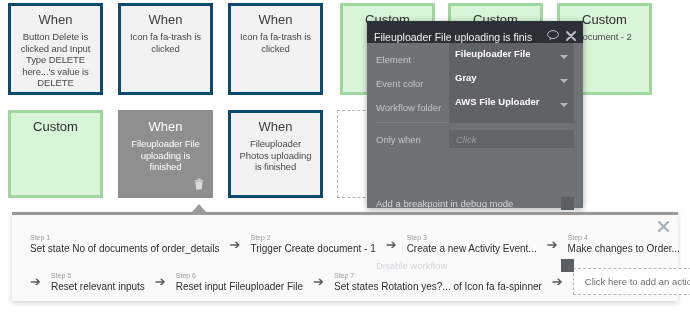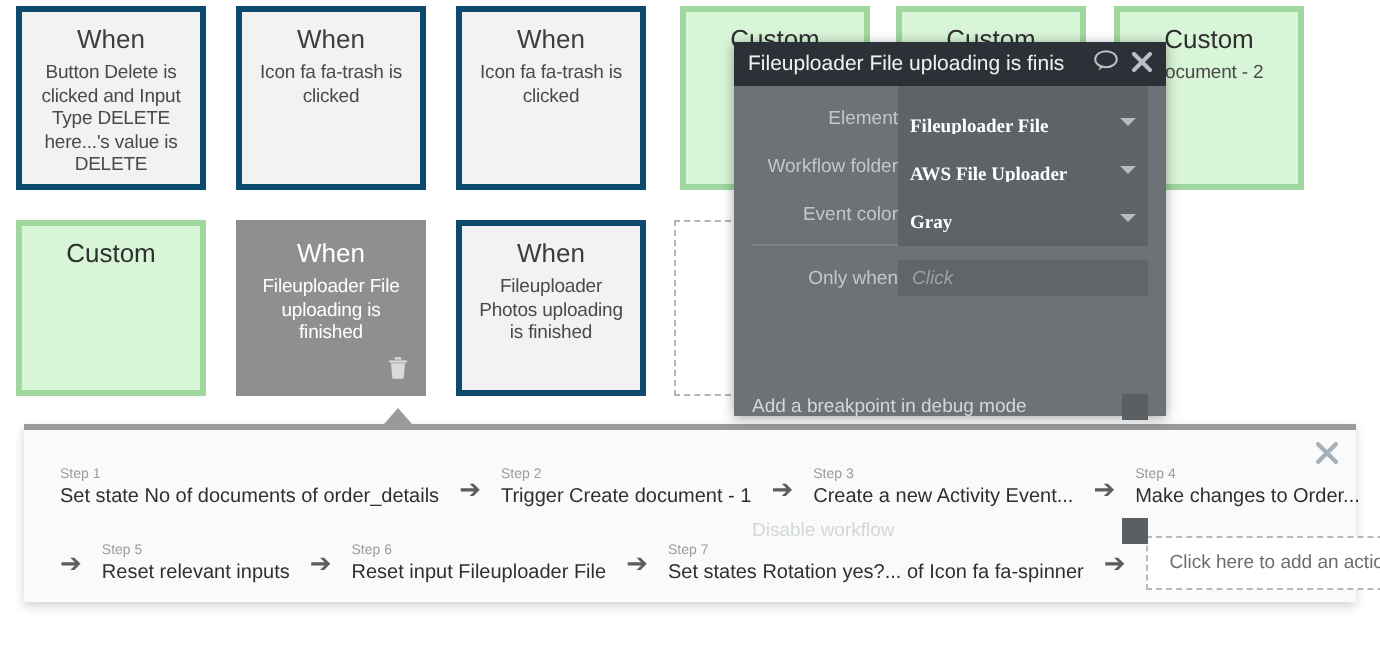--- a/index.html
+++ b/index.html
@@ -84,21 +84,21 @@
     height: 187px;
     background: #6d7276;
     box-shadow: 0 1px 6px rgba(0,0,0,.35);
     z-index: 40;
     font-size: 10px;
   }
   #dialog .dlg-header {
     height: 22px;
     background: #2b3136;
     display: flex;
-    align-items: center;
+    align-items: flex-end;
     padding: 0 7px;
     box-sizing: border-box;
   }
   #dialog .dlg-title {
     color: #f2f2f2;
     font-size: 10.5px;
     flex: 1;
     white-space: nowrap;
     overflow: hidden;
   }
@@ -113,35 +113,33 @@
   .frow {
     display: flex;
     align-items: center;
     margin-bottom: 6px;
     height: 18px;
   }
   .flabel {
     width: 73px;
     color: #c2c7cb;
     font-size: 9.5px;
-    text-align: right;
   }
   .fselect {
     flex: 1;
     height: 18px;
     background: #5e6367;
     display: flex;
-    align-items: flex-start;
+    align-items: flex-end;
     padding: 16px 6px;
     box-sizing: border-box;
     color: #ffffff;
     font-size: 9.5px;
     font-weight: bold;
     cursor: pointer;
-    font-family: Liberation Serif, serif;
   }
   .fselect .val { flex: 1; white-space: nowrap; overflow: hidden; }
   .caret {
     width: 0; height: 0;
     border-left: 4px solid transparent;
     border-right: 4px solid transparent;
     border-top: 4px solid #b6bbbf;
   }
   .divider {
     height: 1px;
@@ -329,35 +327,35 @@
 
       <div class="frow">
         <div class="flabel">Element</div>
         <div class="fselect">
           <span class="val">Fileuploader File</span>
           <span class="caret"></span>
         </div>
       </div>
 
       <div class="frow">
+        <div class="flabel">Event color</div>
+        <div class="fselect">
+          <span class="val">Gray</span>
+          <span class="caret"></span>
+        </div>
+      </div>
+
+      <div class="frow">
         <div class="flabel">Workflow folder</div>
         <div class="fselect">
           <span class="val">AWS File Uploader</span>
           <span class="caret"></span>
         </div>
       </div>
 
-      <div class="frow">
-        <div class="flabel">Event color</div>
-        <div class="fselect">
-          <span class="val">Gray</span>
-          <span class="caret"></span>
-        </div>
-      </div>
-
       <div class="divider"></div>
 
       <div class="frow">
         <div class="flabel">Only when</div>
         <div class="ftext">Click</div>
       </div>
 
       <div class="crow">
         <div class="clabel">Add a breakpoint in debug mode</div>
         <div class="cbox"></div>

